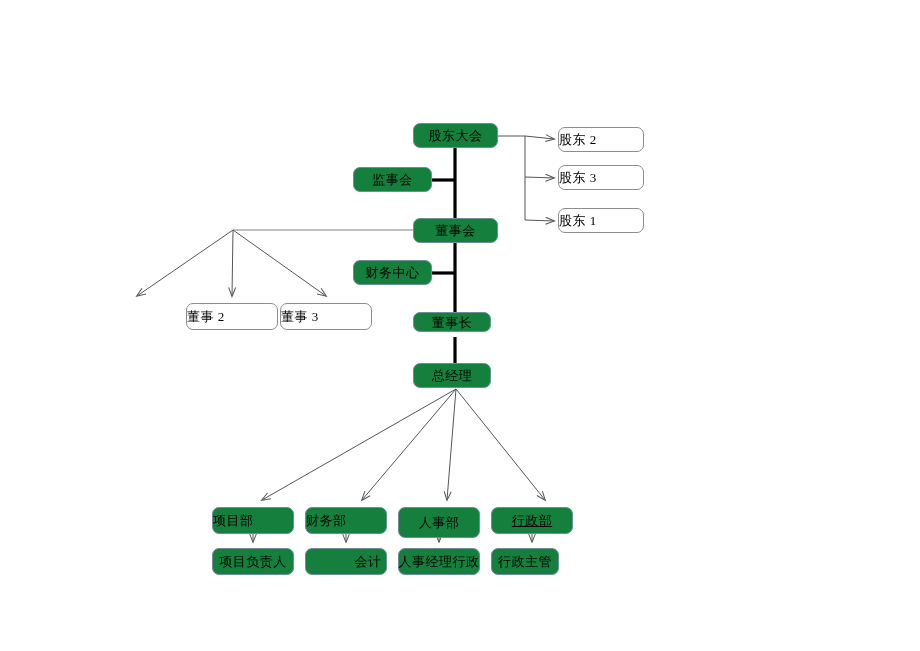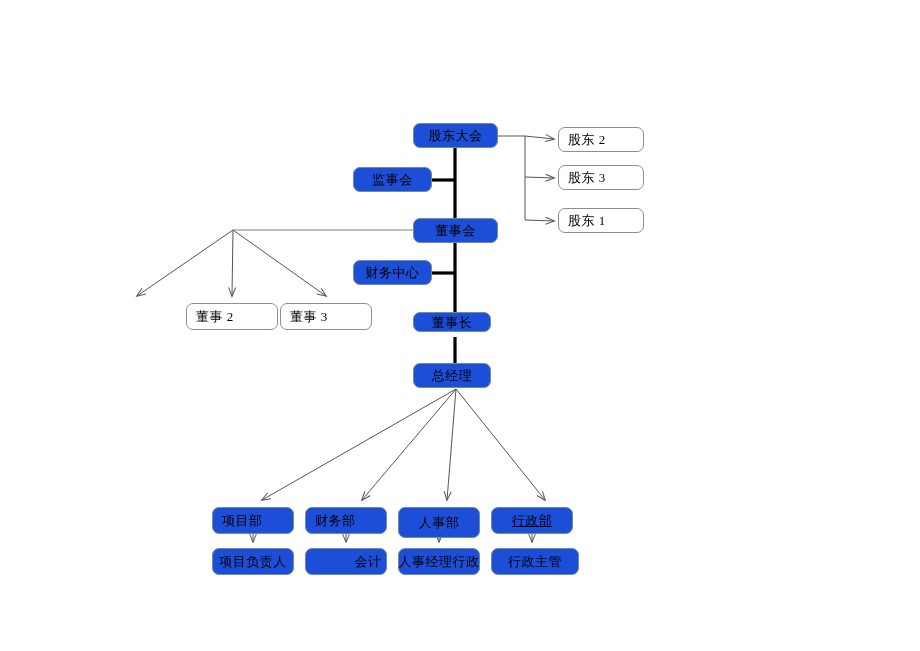--- a/index.html
+++ b/index.html
@@ -32,33 +32,32 @@
     border-radius: 7px;
     display: flex;
     align-items: center;
     font-size: 13px;
     line-height: 1;
     color: #000000;
     white-space: nowrap;
     letter-spacing: 0.5px;
   }
   .node.cyan {
-    background: #1d4ed8;
+    background: #15803d;
     border: 1px solid #6f8f96;
   }
   .node.white {
     background: #ffffff;
     border: 1px solid #8d8d8d;
   }
   .node.center {
     justify-content: center;
   }
   .node.left {
     justify-content: flex-start;
-    padding-left: 9px;
   }
 </style>
 </head>
 <body>
 
 <div id="canvas">
 
   <svg id="edges" viewBox="0 0 920 651" xmlns="http://www.w3.org/2000/svg">
     <defs>
       <marker id="arrowThin" markerWidth="11" markerHeight="11" refX="9" refY="4" orient="auto" markerUnits="userSpaceOnUse">
@@ -140,15 +139,15 @@
   <div class="node cyan center" style="left:398px;top:507px;width:82px;height:31px;">人事部</div>
 
   <div class="node cyan center" style="left:491px;top:507px;width:82px;height:27px;text-decoration:underline;">行政部</div>
 
   <div class="node cyan center" style="left:212px;top:548px;width:82px;height:27px;">项目负责人</div>
 
   <div class="node cyan center" style="left:305px;top:548px;width:82px;height:27px;padding-left:44px;">会计</div>
 
   <div class="node cyan center" style="left:398px;top:548px;width:82px;height:27px;">人事经理行政</div>
 
-  <div class="node cyan center" style="left:491px;top:548px;width:88px;height:27px;">行政主管</div>
+  <div class="node cyan center" style="left:491px;top:548px;width:68px;height:27px;">行政主管</div>
 
 </div>
 
 </body></html>

